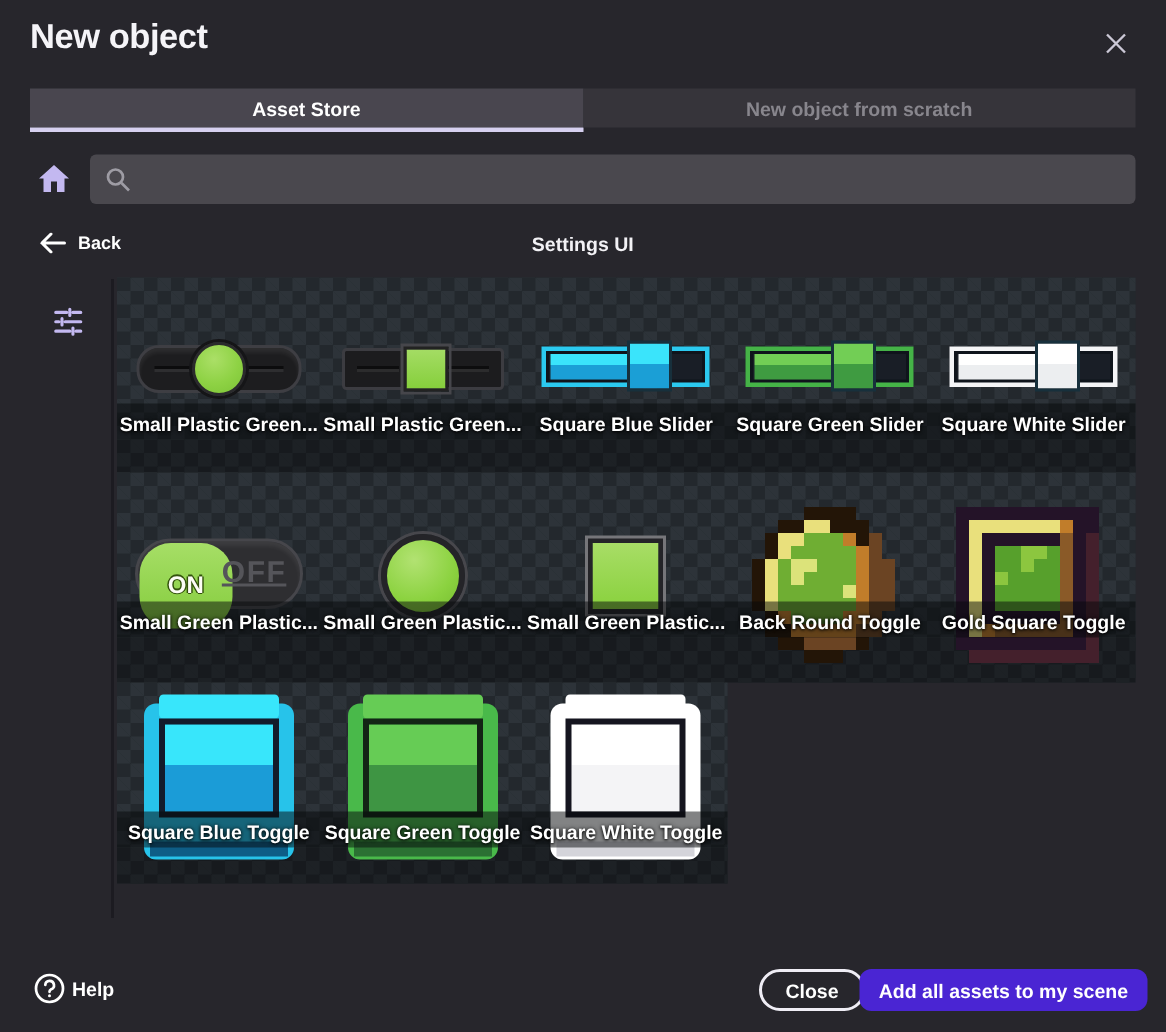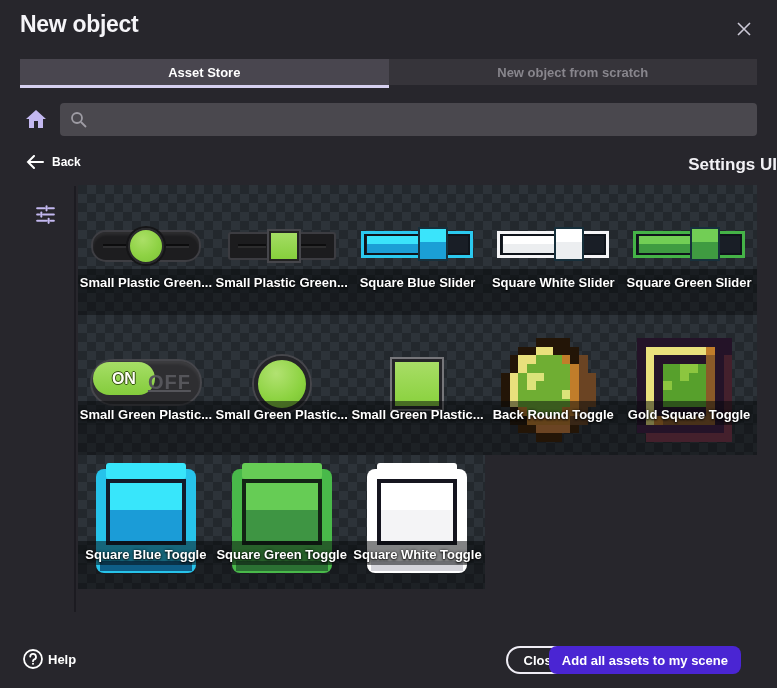--- a/index.html
+++ b/index.html
@@ -24,21 +24,21 @@
   .searchbar{position:absolute;left:60px;right:20px;top:103px;height:33px;background:#4a484e;
              border-radius:4px;display:flex;align-items:center;padding:0 10px;box-sizing:border-box;}
   .searchbar svg{flex:0 0 auto;margin-right:9px;}
   .searchbar input{flex:1;background:transparent;border:none;outline:none;color:#e8e6ee;
                    font-size:15px;font-family:"Liberation Sans",sans-serif;}
   .searchbar input::placeholder{color:#9e9ca4;}
   
   .back-row{position:absolute;left:0;right:0;top:155px;height:24px;}
   .back-link{position:absolute;left:26px;top:0;display:flex;align-items:center;gap:8px;cursor:pointer;color:#fff;}
   .back-link .lbl{font-size:12px;font-weight:700;}
-  .section-title{position:absolute;left:0;right:0;top:0;text-align:right;font-size:17px;font-weight:800;color:#f2f1f5;}
+  .section-title{position:absolute;left:0;right:0;top:0;text-align:center;font-size:13px;font-weight:800;color:#f2f1f5;}
   .filter-ico{position:absolute;left:33px;top:202px;width:25px;height:25px;cursor:pointer;}
   .scroll-track{position:absolute;left:74px;top:186px;width:2px;height:426px;background:#1c1b21;}
   
   .grid{position:absolute;left:78px;top:185px;width:679px;}
   .checker-light{background-color:#23282d;
     background-image:linear-gradient(45deg,#2d3339 25%,transparent 25%,transparent 75%,#2d3339 75%),
                      linear-gradient(45deg,#2d3339 25%,transparent 25%,transparent 75%,#2d3339 75%);
     background-size:18px 18px;background-position:0 0,9px 9px;}
   .checker-dark{background-color:#171a1e;
     background-image:linear-gradient(45deg,#1d2125 25%,transparent 25%,transparent 75%,#1d2125 75%),
@@ -84,21 +84,21 @@
   .pxslider .knob{position:absolute;left:57px;top:0;width:30px;height:34px;box-sizing:border-box;
     background:linear-gradient(180deg,var(--lite) 0 45%,var(--mid) 45%);border:2px solid #17303c;}
   .px-blue{--edge:#2bc9ef;--lite:#3ae4fb;--mid:#1b9fd6;}
   .px-green{--edge:#45b347;--lite:#72ce55;--mid:#3f9b41;}
   .px-white{--edge:#f4f4f6;--lite:#ffffff;--mid:#eceef0;}
   
   .onoff{width:112px;height:47px;top:44px;}
   .onoff .shell{position:absolute;left:0;top:0;width:112px;height:47px;border-radius:24px;
     background:#2e2e31;border:2px solid #46464b;box-sizing:border-box;
     box-shadow:inset 0 3px 3px rgba(255,255,255,.07);}
-  .onoff .on{position:absolute;left:3px;top:3px;width:62px;height:33px;border-radius:21px;
+  .onoff .on{position:absolute;left:3px;top:3px;width:62px;height:57px;border-radius:21px;
     background:linear-gradient(180deg,#a6de66,#84cc3c);display:flex;align-items:center;justify-content:center;
     font-size:16px;font-weight:700;color:#fdfdf6;
     text-shadow:-1px 0 #33520c,1px 0 #33520c,0 -1px #33520c,0 1px #33520c;}
   .onoff .off{position:absolute;right:11px;top:0;height:47px;display:flex;align-items:center;
     font-size:20px;font-weight:700;color:#55555a;letter-spacing:1px;text-decoration:underline;}
   
   .rbtn{width:60px;height:60px;top:39px;}
   .rbtn .c{position:absolute;left:2px;top:2px;width:56px;height:56px;border-radius:50%;box-sizing:border-box;
     background:radial-gradient(circle at 38% 28%,#b2e272,#8bd23f 60%,#76bd30);
     border:4px solid #242428;box-shadow:0 0 0 2px #47474c;}
@@ -120,21 +120,21 @@
   .bt-blue{--edge:#27c3ea;--lite:#38e6fb;--mid:#1b9cd7;--frame:#131c2b;--foot:#0e5d86;}
   .bt-green{--edge:#49b94a;--lite:#66cc55;--mid:#3e9543;--frame:#132415;--foot:#2b7133;}
   .bt-white{--edge:#ffffff;--lite:#ffffff;--mid:#f4f4f6;--frame:#15151f;--foot:#d4d4da;}
   
   .footer{position:absolute;left:0;right:0;bottom:0;height:54px;}
   .help{position:absolute;left:22px;top:14px;display:flex;align-items:center;gap:4px;cursor:pointer;}
   .help .lbl{font-size:13px;font-weight:700;color:#fff;}
   .btn-close{position:absolute;right:200px;top:12px;height:28px;padding:0 16px;border-radius:15px;
     background:transparent;border:2px solid #efedf5;color:#fff;font-size:13px;font-weight:700;
     font-family:"Liberation Sans",sans-serif;cursor:pointer;}
-  .btn-add{position:absolute;right:36px;top:12px;height:28px;padding:0 13px;border-radius:8px;
+  .btn-add{position:absolute;right:12px;top:12px;height:28px;padding:0 13px;border-radius:8px;
     background:#4a25d3;border:none;color:#fff;font-size:13px;font-weight:700;
     font-family:"Liberation Sans",sans-serif;cursor:pointer;}
 </style>
 </head>
 <body>
 
 <div class="dlg-title">New object</div>
 <div class="close-btn">
   <svg width="18" height="18" viewBox="0 0 18 18" fill="none" stroke-width="1.6">
     <path d="M3 3 L15 15 M15 3 L3 15"></path>
@@ -205,34 +205,34 @@
     </div>
     <div class="tile">
       <div class="sp pxslider px-blue">
         <div class="bar"></div>
           <div class="fill"></div>
           <div class="knob"></div>
       </div>
       <div class="tile-label">Square Blue Slider</div>
     </div>
     <div class="tile">
+      <div class="sp pxslider px-green">
+        <div class="bar"></div>
+          <div class="fill"></div>
+          <div class="knob"></div>
+      </div>
+      <div class="tile-label">Square Green Slider</div>
+    </div>
+    <div class="tile">
       <div class="sp pxslider px-white">
         <div class="bar"></div>
           <div class="fill"></div>
           <div class="knob"></div>
       </div>
       <div class="tile-label">Square White Slider</div>
-    </div>
-    <div class="tile">
-      <div class="sp pxslider px-green">
-        <div class="bar"></div>
-          <div class="fill"></div>
-          <div class="knob"></div>
-      </div>
-      <div class="tile-label">Square Green Slider</div>
     </div>
   </div>
   <div class="gap gap1 checker-dark"></div>
 
   <div class="grid-row row2 checker-light">
     <div class="label-strip"></div>
     <div class="tile">
       <div class="sp onoff">
         <div class="shell"></div>
         <div class="on">

